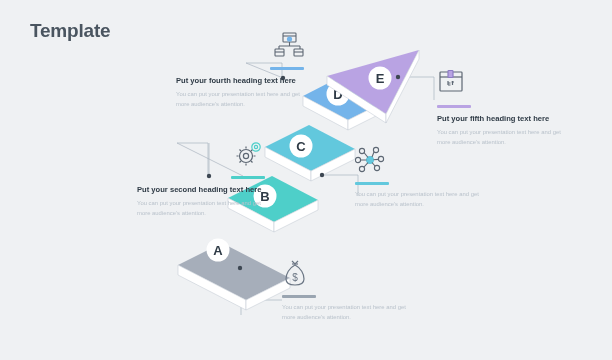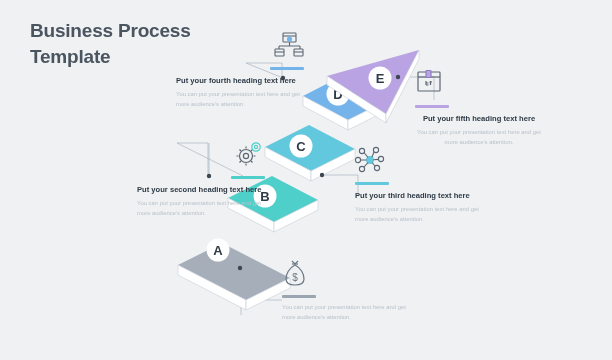--- a/index.html
+++ b/index.html
@@ -39,34 +39,33 @@
   .block.right .divider{margin-left:auto;}
   .block .icon{margin-bottom:6px;height:30px;}
   .block.right .icon{text-align:right;}
   .block.left .icon{text-align:left;}
 
   
   #block-1{left:282px;top:259px;}
   #block-2{left:105px;top:140px;margin-left:32px;}
   #block-3{left:355px;top:146px;}
   #block-4{left:176px;top:31px;}
-  #block-5{left:415px;top:69px;text-align:center;}
+  #block-5{left:437px;top:69px;}
 
   .letter{
     font-size:13px;font-weight:bold;fill:#2f3b46;
     font-family:"Liberation Sans", sans-serif;
   }
 </style>
 </head>
 <body>
 
 <div id="stage">
 
   <div class="title">
-    <div>Business Process</div>
     <div>Template</div>
   </div>
 
   <svg id="svg-diagram" viewBox="0 0 612 360">
 
     <g stroke="#aab4c0" stroke-width="0.7" fill="none">
       <path d="M241,315 L241,268 L240,268"></path>
       <path d="M240,268 L178,268"></path>
       <path d="M208,176 L208,143 L177,143"></path>
       <path d="M177,143 L243,176"></path>
@@ -164,21 +163,20 @@
         <circle cx="7" cy="5" r="2.6"></circle>
         <circle cx="21" cy="4" r="2.6"></circle>
         <circle cx="3" cy="14" r="2.6"></circle>
         <circle cx="26" cy="13" r="2.6"></circle>
         <circle cx="7" cy="23" r="2.6"></circle>
         <circle cx="22" cy="22" r="2.6"></circle>
         <path d="M9 6.5 L13 11.5 M19 6 L17 11 M5.6 14 L11.6 14 M23.4 13.4 L18.4 13.8 M9 21 L13 16.6 M20 20 L17 16.5"></path>
       </svg>
     </div>
     <div class="divider" style="background:#62c8dd"></div>
-    <div class="heading">Put your third heading text here</div>
     <div class="body">You can put your presentation text here and get more audience's attention.</div>
   </div>
 
   <div class="block right" id="block-4">
     <div class="icon">
       <svg width="30" height="28" viewBox="0 0 30 28" fill="none" stroke="#5d6773" stroke-width="1.1" style="display:inline-block">
         <rect x="9" y="2" width="13" height="9" rx="0.8"></rect>
         <path d="M9 5 h13"></path>
         <circle cx="15.5" cy="8" r="2.6" fill="#74b4ea" stroke="none"></circle>
         <path d="M15.5 11 v4 M5 15 h21 M5 15 v3 M26 15 v3"></path>

